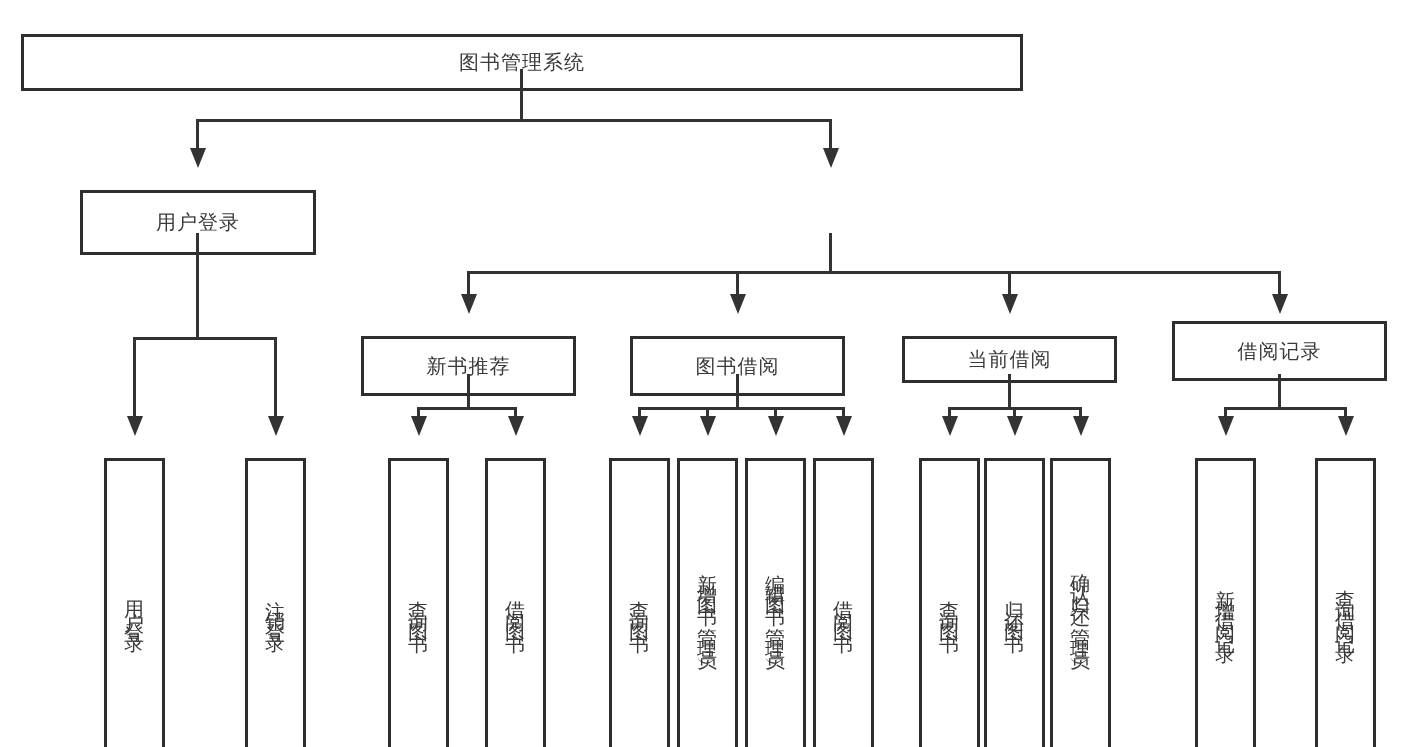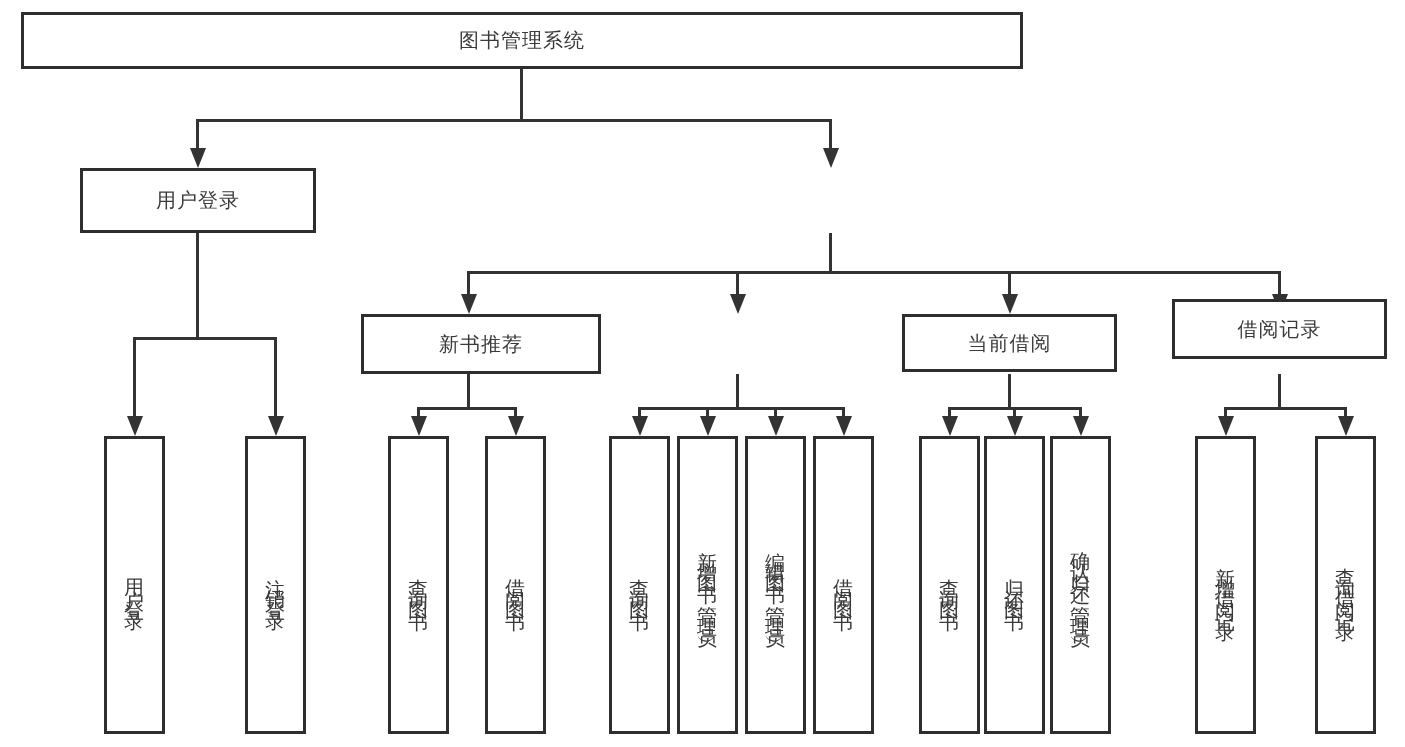--- a/index.html
+++ b/index.html
@@ -17,20 +17,21 @@
     overflow: hidden;
   }
   .box {
     position: absolute;
     box-sizing: border-box;
     background: #ffffff;
     border: 3px solid #2e2e2e;
     display: flex;
     align-items: center;
     justify-content: center;
+    margin-top: 22px;
   }
   .hlabel {
     font-size: 20px;
     letter-spacing: 1px;
     white-space: nowrap;
     color: #3a3a3a;
   }
   .leaf {
     top: 436px;
     width: 61px;
@@ -102,24 +103,27 @@
   <div class="hline" style="left:467px;top:271px;width:814px"></div>
   <div class="vline" style="left:467px;top:271px;height:24px"></div>
   <div class="vline" style="left:736px;top:271px;height:24px"></div>
   <div class="vline" style="left:1008px;top:271px;height:24px"></div>
   <div class="vline" style="left:1278px;top:271px;height:24px"></div>
   <div class="arrow" style="left:461px;top:294px"></div>
   <div class="arrow" style="left:730px;top:294px"></div>
   <div class="arrow" style="left:1002px;top:294px"></div>
   <div class="arrow" style="left:1272px;top:294px"></div>
 
-  <div class="box" style="left:361px;top:314px;width:240px;height:60px">
+  <div class="box" style="left:361px;top:314px;width:215px;height:60px">
     <span class="hlabel">新书推荐</span>
   </div>
-  <div class="box" style="left:902px;top:314px;width:215px;height:58px">
+  <div class="box" style="left:630px;top:314px;width:215px;height:60px">
+    <span class="hlabel">图书借阅</span>
+  </div>
+  <div class="box" style="left:902px;top:314px;width:215px;height:47px">
     <span class="hlabel">当前借阅</span>
   </div>
   <div class="box" style="left:1172px;top:299px;width:215px;height:60px">
     <span class="hlabel">借阅记录</span>
   </div>
 
   <div class="vline" style="left:467px;top:374px;height:36px"></div>
   <div class="vline" style="left:736px;top:374px;height:36px"></div>
   <div class="vline" style="left:1008px;top:374px;height:36px"></div>
   <div class="vline" style="left:1278px;top:374px;height:36px"></div>

